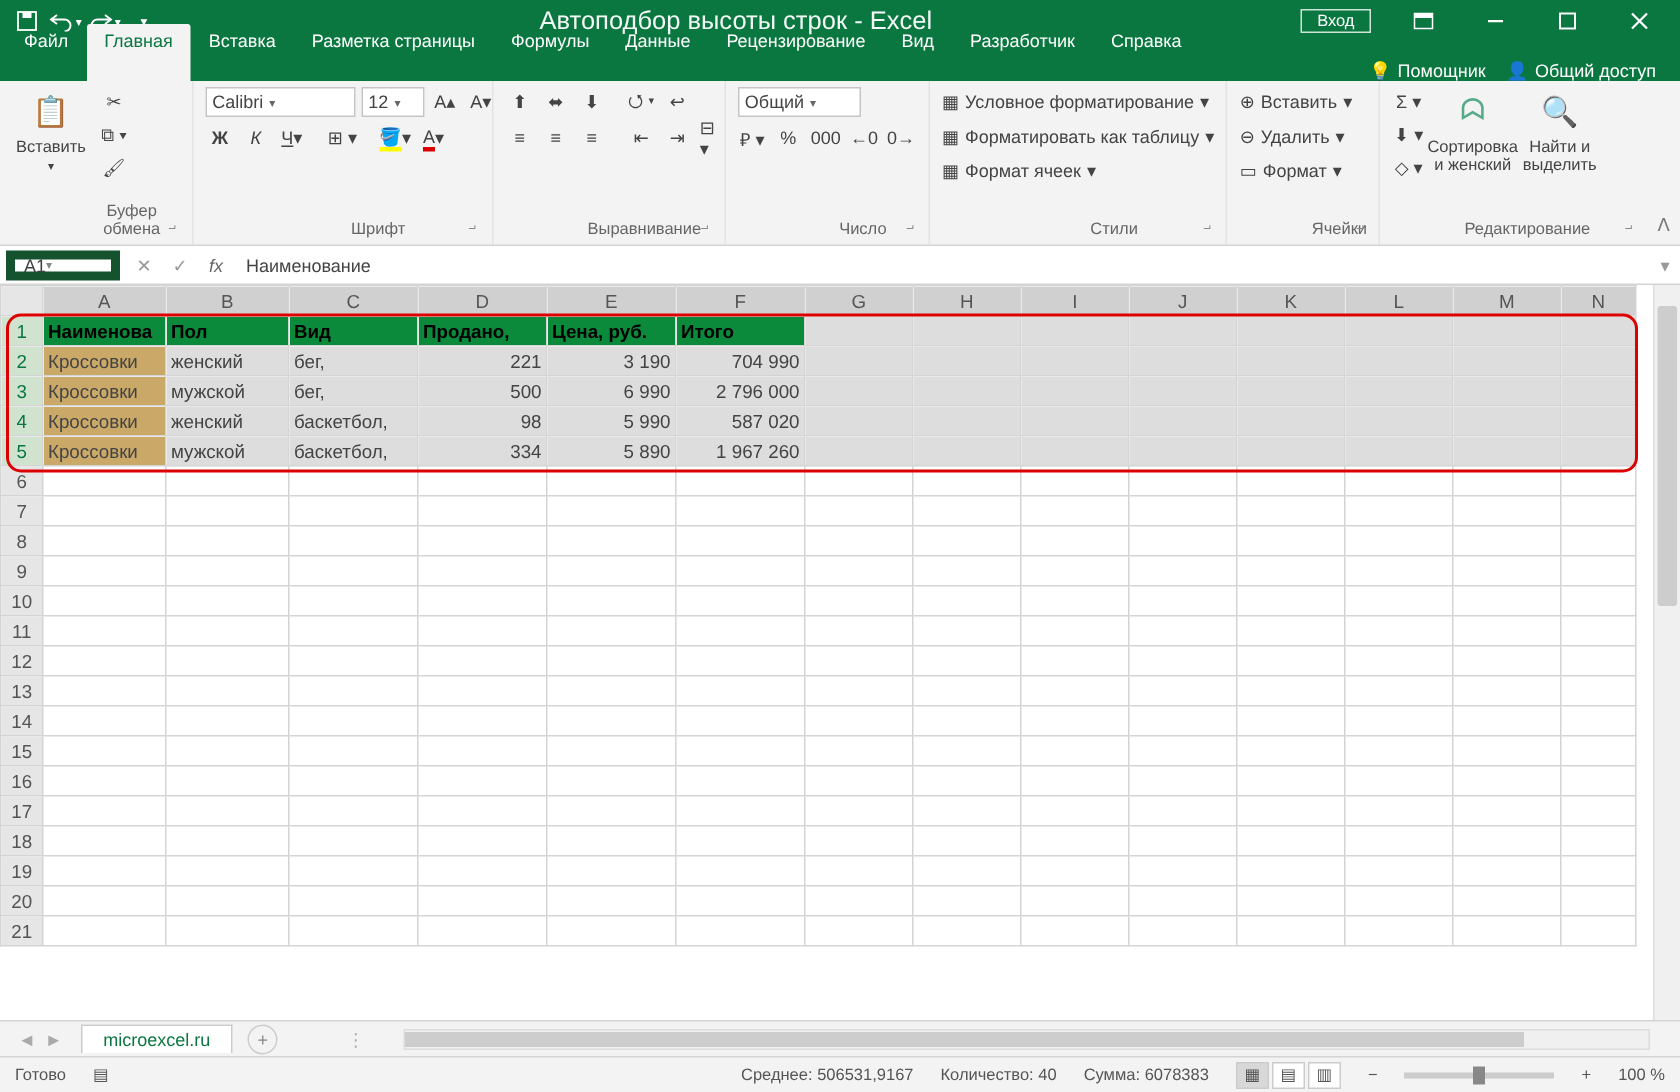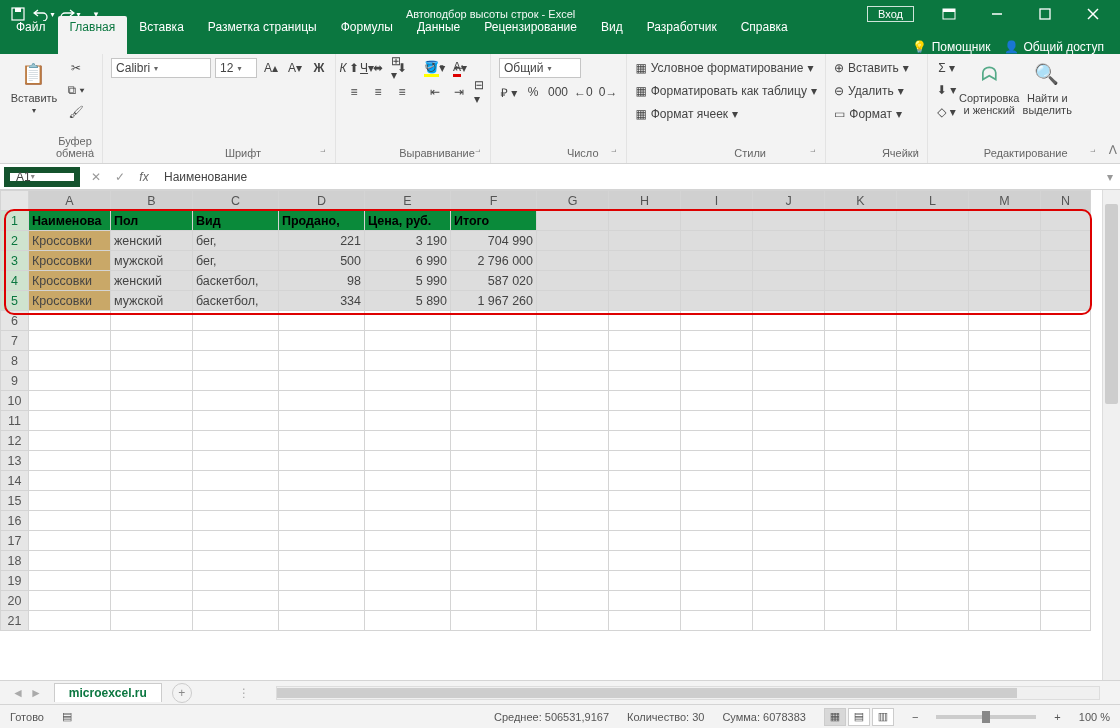--- a/index.html
+++ b/index.html
@@ -1,20 +1,20 @@
 <!DOCTYPE html>
 <html><head>
 <meta charset="utf-8">
 <style>
 * { margin:0; padding:0; box-sizing:border-box; font-family:'Segoe UI',Tahoma,sans-serif; }
 body { background:#fff; width:1120px; height:728px; overflow:hidden; font-size:12px; color:#444; position:relative; }
 .titlebar { height:28px; background:#0b7740; display:flex; align-items:center; color:#fff; }
 .qat { display:flex; gap:2px; padding:0 6px; }
 .qat-btn { width:24px; height:24px; display:flex; align-items:center; justify-content:center; cursor:pointer; }
-.title-center { flex:1; text-align:center; font-size:11px; opacity:.95; }
+.title-center { flex:1; text-align:center; font-size:17px; opacity:.95; }
 .title-right { display:flex; align-items:center; gap:2px; padding-right:4px; }
 .signin { border:1px solid rgba(255,255,255,.8); padding:1px 10px; font-size:11px; margin-right:10px; }
 .win-btn { width:46px; height:28px; display:flex; align-items:center; justify-content:center; cursor:pointer; }
 .tabs { height:26px; background:#0b7740; display:flex; align-items:flex-end; padding:0 4px; color:#fff; }
 .tab { padding:4px 12px 20px; font-size:12px; cursor:pointer; }
 .tab.active { background:#f3f3f3; color:#0b7740; border-radius:2px 2px 0 0; }
 .tab-right { margin-left:auto; display:flex; align-items:center; gap:14px; padding-right:12px; }
 .ribbon { height:110px; background:#f3f3f3; border-bottom:1px solid #d4d4d4; display:flex; }
 .rgroup { border-right:1px solid #e3e3e3; padding:4px 8px 2px; display:flex; flex-direction:column; }
 .rgroup-body { flex:1; display:flex; gap:6px; align-items:flex-start; }
@@ -45,21 +45,21 @@
 .hdr-cell { background:#0a8a3a; color:#000; font-weight:bold; border:1px solid #888; }
 .name-cell { background:#c9a868; border:1px solid #888; }
 .data-cell { background:#ddd; border:1px solid #888; }
 .sel-cell { background:#ddd; }
 .num { text-align:right; }
 .highlight { position:absolute; border:2px solid #d00; border-radius:10px; pointer-events:none; }
 .vscroll { position:absolute; right:0; top:190px; width:18px; bottom:48px; background:#f0f0f0; border-left:1px solid #ddd; }
 .vscroll-thumb { position:absolute; left:2px; right:2px; top:14px; height:200px; background:#cdcdcd; border-radius:2px; }
 .sheet-tabs { height:24px; background:#f3f3f3; border-top:1px solid #d4d4d4; display:flex; align-items:center; }
 .st-nav { display:flex; gap:6px; padding:0 12px; color:#aaa; }
-.sheet-tab { padding:2px 14px; background:#fff; border:1px solid #ccc; border-bottom:none; font-size:12px; color:#0b7740; font-weight:bold; cursor:pointer; }
+.sheet-tab { padding:2px 14px; background:#fff; border:1px solid #ccc; border-bottom:none; font-size:12px; color:#0b7740; font-weight:normal; cursor:pointer; }
 .add-sheet { width:20px; height:20px; border:1px solid #ccc; border-radius:50%; display:flex; align-items:center; justify-content:center; margin-left:10px; color:#888; cursor:pointer; }
 .hscroll { flex:1; margin:0 20px; height:14px; background:#f0f0f0; border:1px solid #ddd; position:relative; }
 .hscroll-thumb { position:absolute; left:0; width:90%; top:1px; bottom:1px; background:#cdcdcd; }
 .status { height:24px; background:#f3f3f3; border-top:1px solid #d4d4d4; display:flex; align-items:center; padding:0 10px; font-size:11px; color:#555; gap:18px; }
 .status .spacer { flex:1; }
 .view-btns { display:flex; gap:2px; }
 .view-btn { width:22px; height:18px; border:1px solid #ccc; display:flex; align-items:center; justify-content:center; cursor:pointer; background:#fff; }
 .view-btn.active { background:#d8d8d8; }
 .zoom-slider { width:100px; height:4px; background:#ccc; position:relative; }
 .zoom-thumb { position:absolute; width:8px; height:12px; background:#888; top:-4px; left:46px; }
@@ -154,21 +154,21 @@
       <div class="stack">
         <div class="small-btn">✂</div>
         <div class="small-btn">⧉ ▾</div>
         <div class="small-btn">🖌</div>
       </div>
     </div>
     <div class="rgroup-label">Буфер обмена</div>
   </div>
 
   <div class="rgroup" style="min-width:200px">
-    <div class="rgroup-body" style="flex-direction:row;gap:4px">
+    <div class="rgroup-body" style="flex-direction:column;gap:4px">
       <div class="row">
         <div class="combo" style="width:100px">
             <span>Calibri</span>
             <span class="arrow">▾</span>
           </div>
         <div class="combo" style="width:42px">
             <span>12</span>
             <span class="arrow">▾</span>
           </div>
         <div class="small-btn">A▴</div>
@@ -677,21 +677,21 @@
   <div class="hscroll">
       <div class="hscroll-thumb"></div>
     </div>
 </div>
 
 <div class="status">
   <span>Готово</span>
   <span>▤</span>
   <span class="spacer"></span>
   <span>Среднее: 506531,9167</span>
-  <span>Количество: 30</span>
+  <span>Количество: 40</span>
   <span>Сумма: 6078383</span>
   <div class="view-btns">
     <div class="view-btn active">▦</div>
     <div class="view-btn">▤</div>
     <div class="view-btn">▥</div>
   </div>
   <span>−</span>
   <div class="zoom-slider">
       <div class="zoom-thumb"></div>
     </div>

